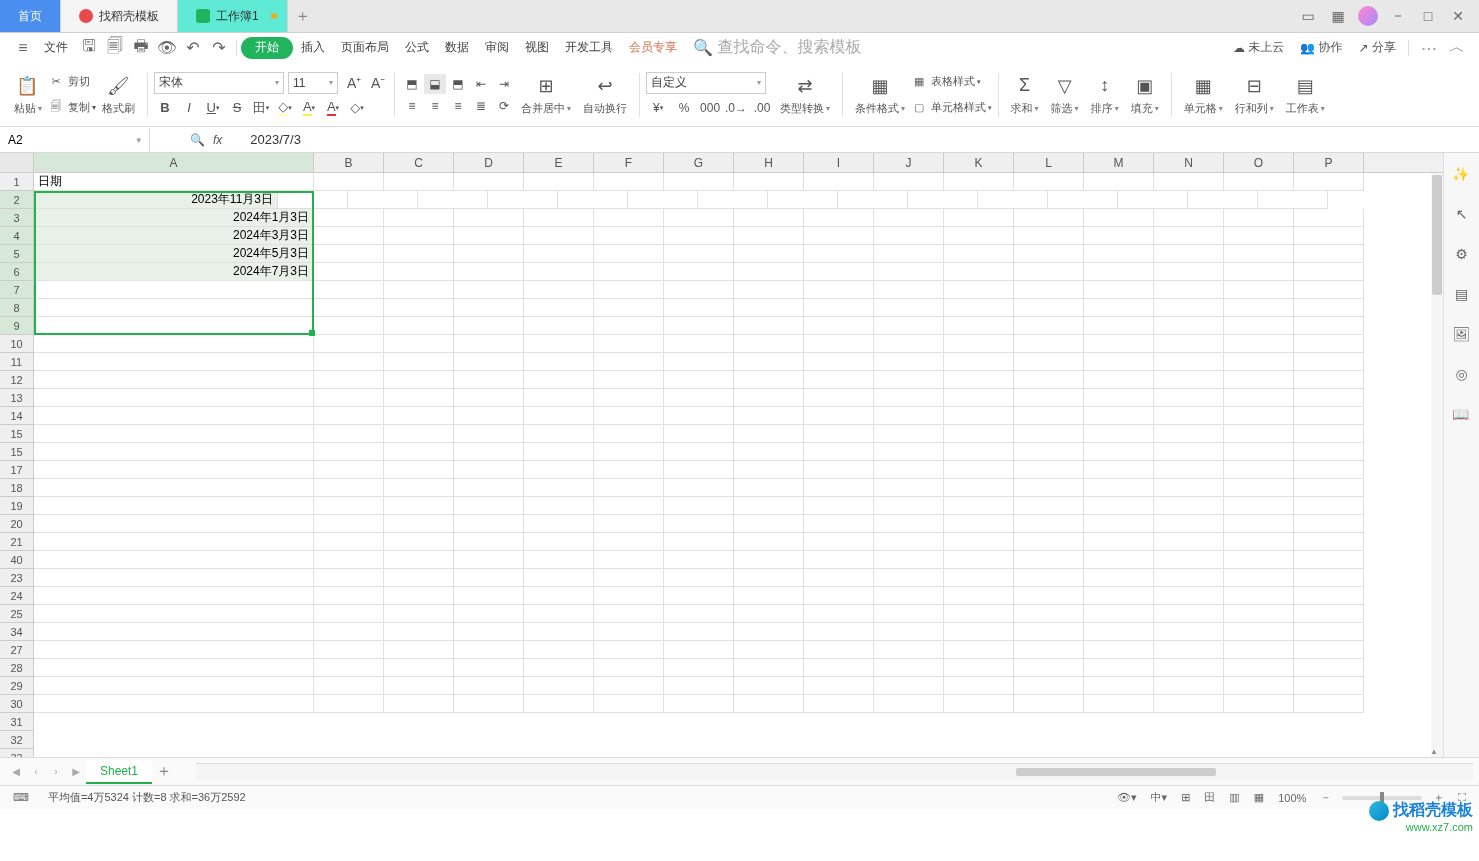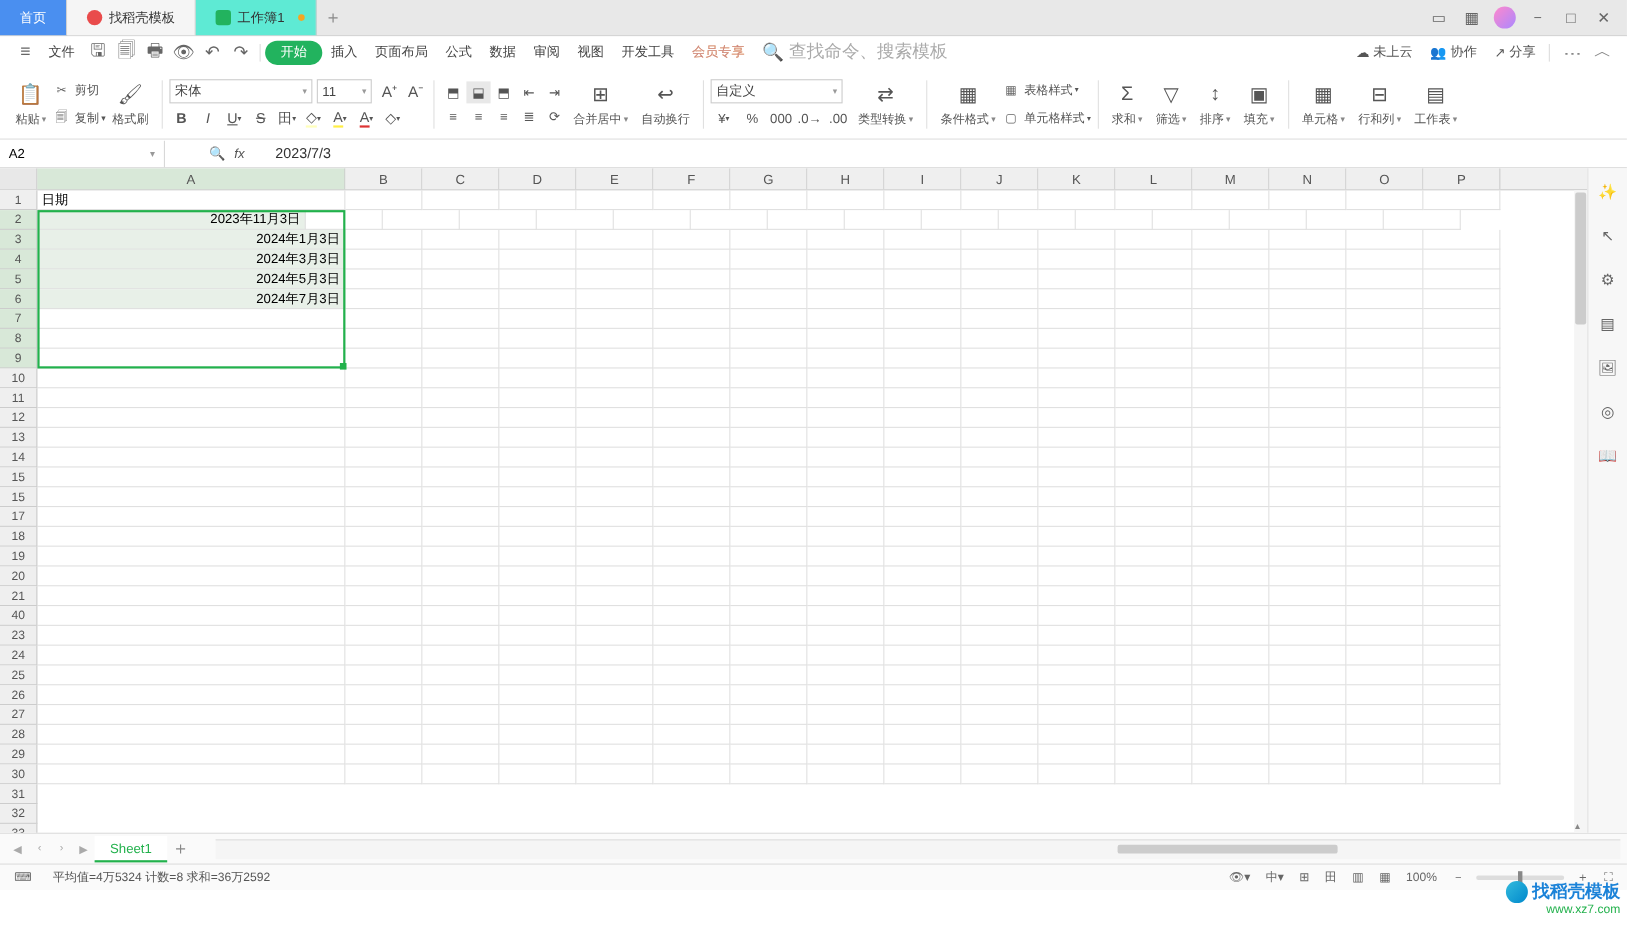--- a/index.html
+++ b/index.html
@@ -452,21 +452,21 @@
           <div class="rh">15</div>
           <div class="rh">17</div>
           <div class="rh">18</div>
           <div class="rh">19</div>
           <div class="rh">20</div>
           <div class="rh">21</div>
           <div class="rh">40</div>
           <div class="rh">23</div>
           <div class="rh">24</div>
           <div class="rh">25</div>
-          <div class="rh">26</div>
+          <div class="rh">34</div>
           <div class="rh">27</div>
           <div class="rh">28</div>
           <div class="rh">29</div>
           <div class="rh">30</div>
           <div class="rh">31</div>
           <div class="rh">32</div>
           <div class="rh">33</div>
         </div>
       <div class="cells" id="cells">
 

